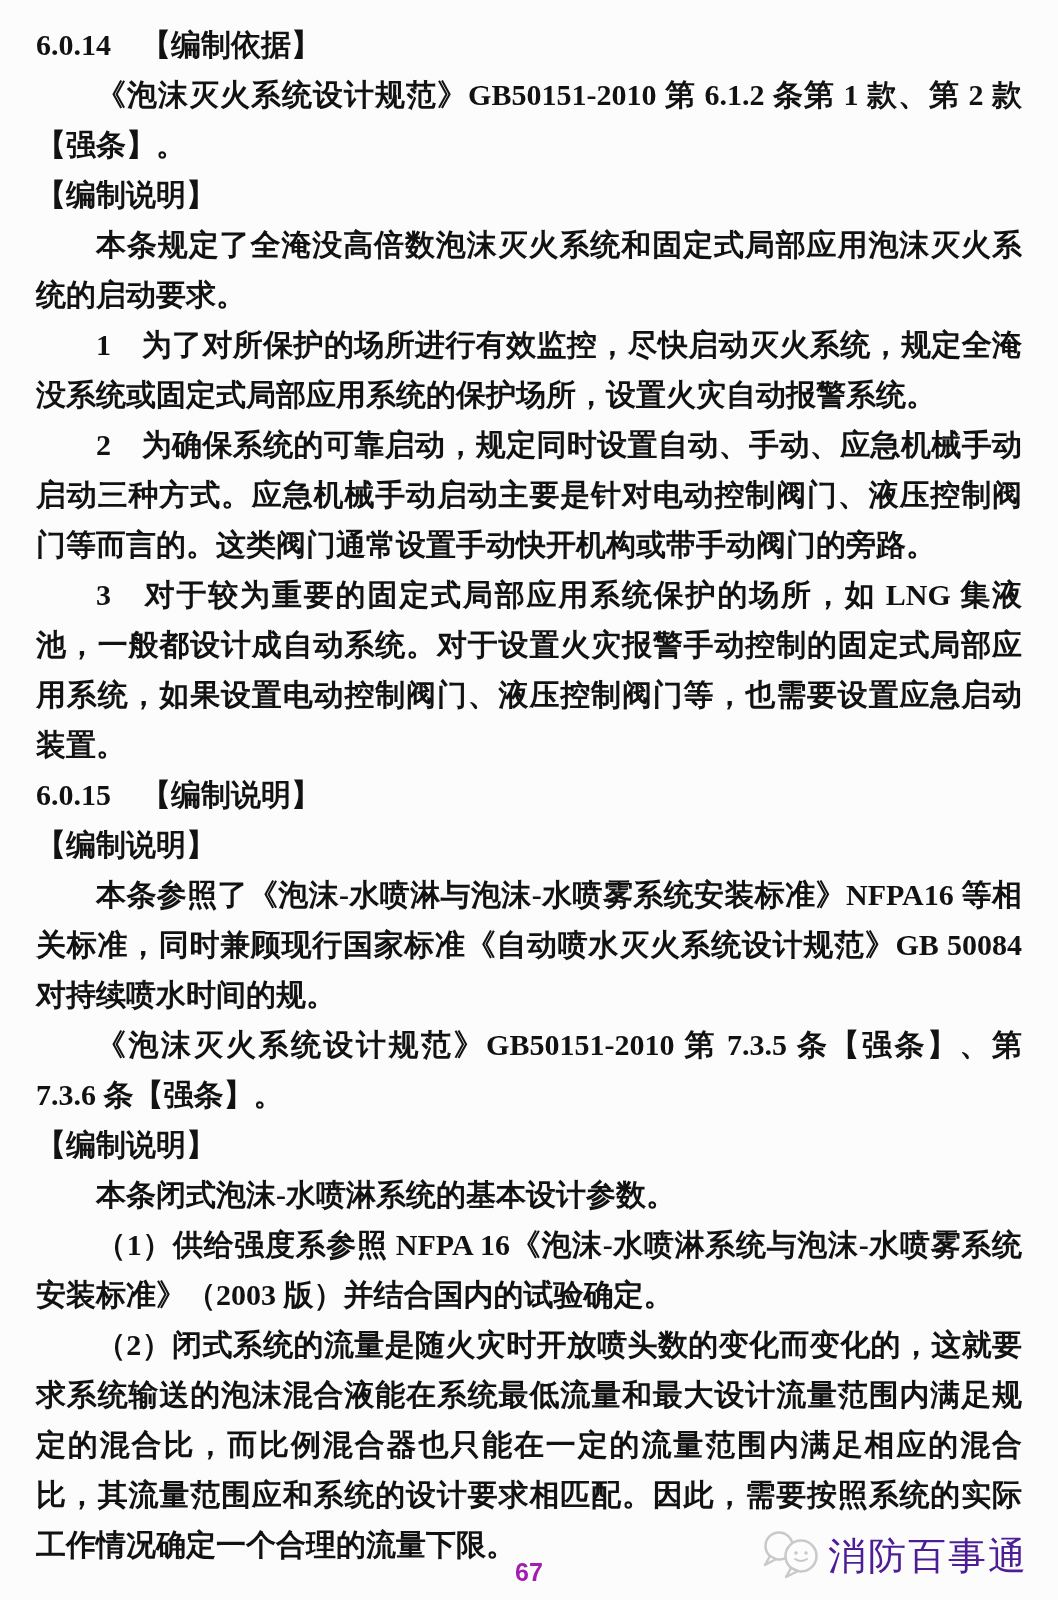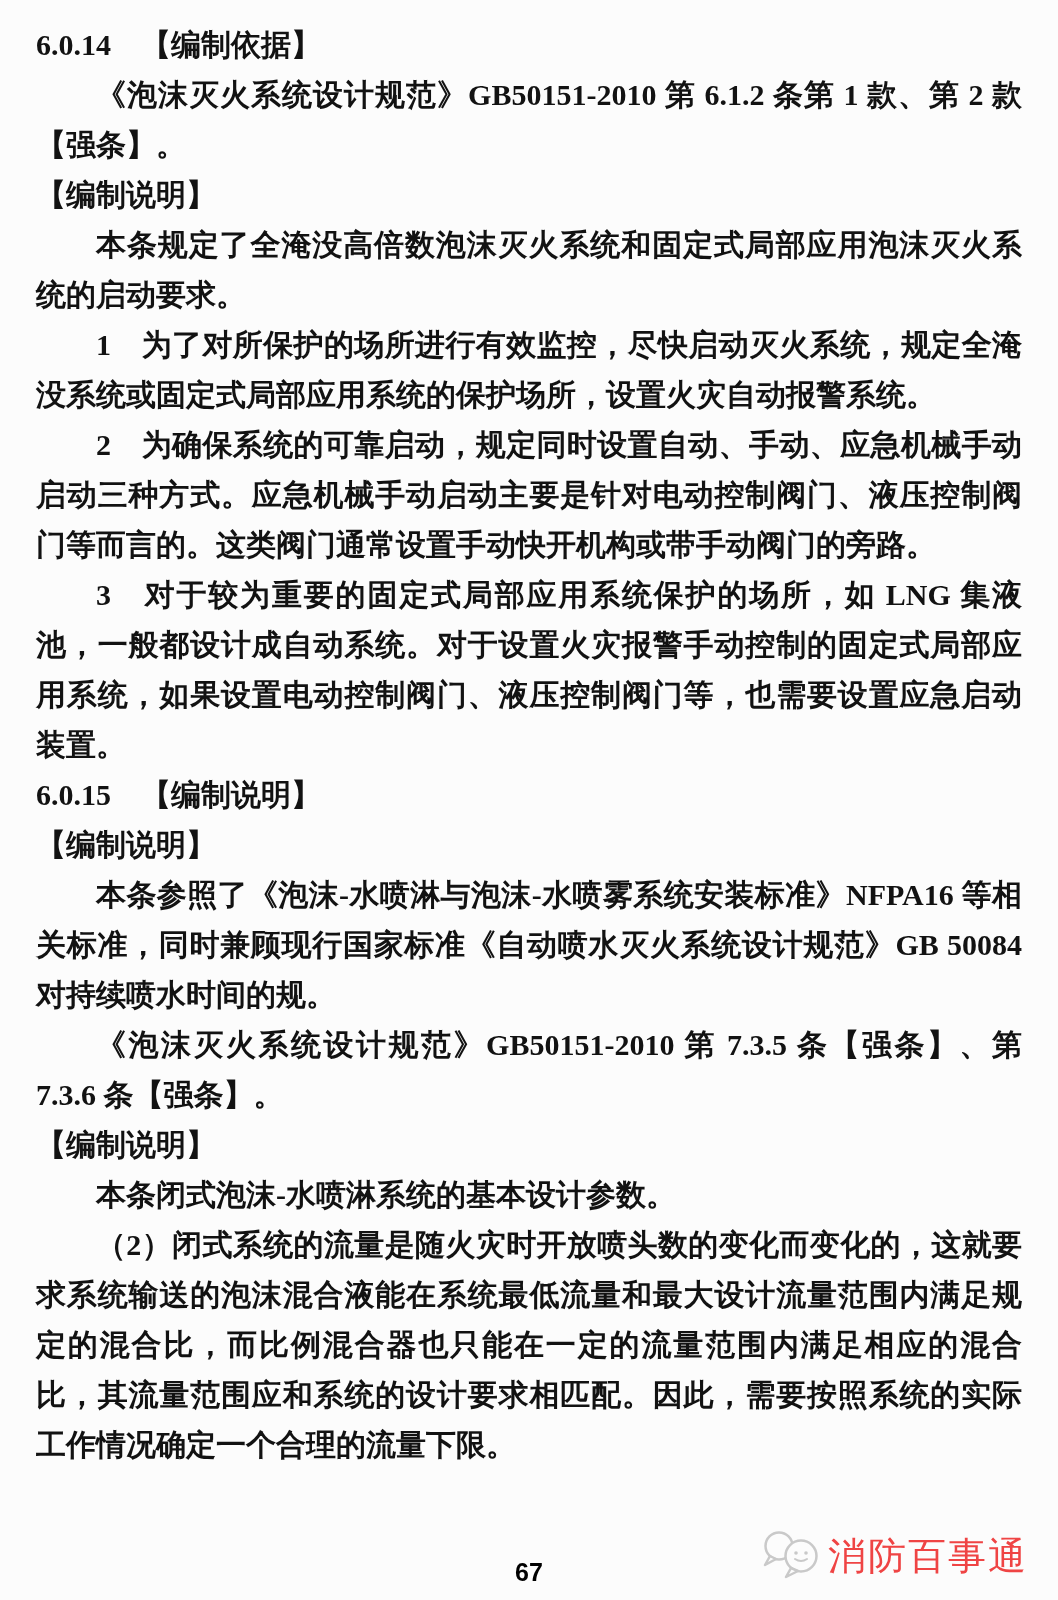--- a/index.html
+++ b/index.html
@@ -49,38 +49,38 @@
     right: 30px;
     z-index: 1;
     display: flex;
     align-items: center;
     gap: 4px;
     user-select: none;
   }
   .wm-text {
     font-size: 38px;
     line-height: 48px;
-    color: #ef4444;
+    color: #4c1d95;
     font-weight: 400;
     letter-spacing: 2px;
     white-space: nowrap;
   }
   .page-footer {
     position: absolute;
     left: 0;
     right: 0;
     top: 1558px;
     text-align: center;
     z-index: 2;
   }
   .page-number {
     font-family: "Liberation Sans", sans-serif;
     font-size: 25px;
     font-weight: bold;
-    color: #000000;
+    color: #a21caf;
   }
 </style>
 </head>
 <body>
 
 <div class="page">
 
   <main class="content" id="doc-blocks">
       <div class="block section-heading">6.0.14　【编制依据】</div>
       <div class="block para">《泡沫灭火系统设计规范》GB50151-2010 第 6.1.2 条第 1 款、第 2 款【强条】。</div>
@@ -88,20 +88,21 @@
       <div class="block para">本条规定了全淹没高倍数泡沫灭火系统和固定式局部应用泡沫灭火系统的启动要求。</div>
       <div class="block para">1　为了对所保护的场所进行有效监控，尽快启动灭火系统，规定全淹没系统或固定式局部应用系统的保护场所，设置火灾自动报警系统。</div>
       <div class="block para">2　为确保系统的可靠启动，规定同时设置自动、手动、应急机械手动启动三种方式。应急机械手动启动主要是针对电动控制阀门、液压控制阀门等而言的。这类阀门通常设置手动快开机构或带手动阀门的旁路。</div>
       <div class="block para">3　对于较为重要的固定式局部应用系统保护的场所，如 LNG 集液池，一般都设计成自动系统。对于设置火灾报警手动控制的固定式局部应用系统，如果设置电动控制阀门、液压控制阀门等，也需要设置应急启动装置。</div>
       <div class="block section-heading">6.0.15　【编制说明】</div>
       <div class="block label">【编制说明】</div>
       <div class="block para">本条参照了《泡沫-水喷淋与泡沫-水喷雾系统安装标准》NFPA16 等相关标准，同时兼顾现行国家标准《自动喷水灭火系统设计规范》GB 50084 对持续喷水时间的规。</div>
       <div class="block para">《泡沫灭火系统设计规范》GB50151-2010 第 7.3.5 条【强条】、第 7.3.6 条【强条】。</div>
       <div class="block label">【编制说明】</div>
       <div class="block para">本条闭式泡沫-水喷淋系统的基本设计参数。</div>
+      <div class="block para">（1）供给强度系参照 NFPA 16《泡沫-水喷淋系统与泡沫-水喷雾系统安装标准》（2003 版）并结合国内的试验确定。</div>
       <div class="block para">（2）闭式系统的流量是随火灾时开放喷头数的变化而变化的，这就要求系统输送的泡沫混合液能在系统最低流量和最大设计流量范围内满足规定的混合比，而比例混合器也只能在一定的流量范围内满足相应的混合比，其流量范围应和系统的设计要求相匹配。因此，需要按照系统的实际工作情况确定一个合理的流量下限。</div>
     </main>
 
   <div class="watermark">
     <span class="wm-icon">
       <svg width="64" height="52" viewBox="0 0 64 52" fill="none" xmlns="http://www.w3.org/2000/svg">
 
         <circle cx="19" cy="18" r="13.5" stroke="#c9c9c9" stroke-width="2.5" fill="#fcfcfc"></circle>
         <path d="M10 28 L5 37 L16 31 Z" fill="#fcfcfc" stroke="#c9c9c9" stroke-width="2.5" stroke-linejoin="round"></path>
 

